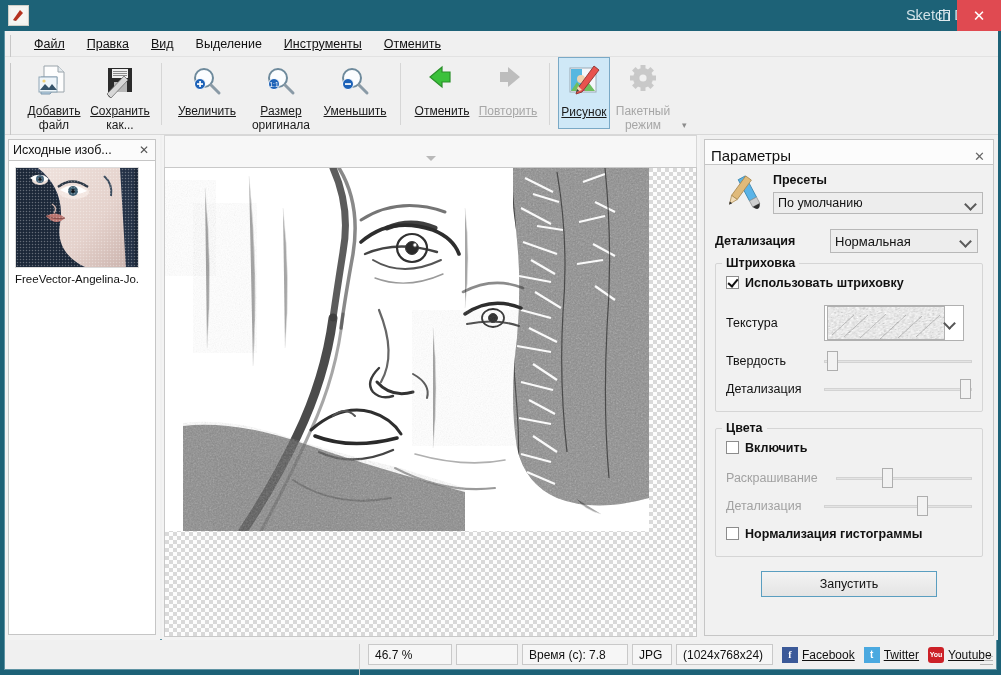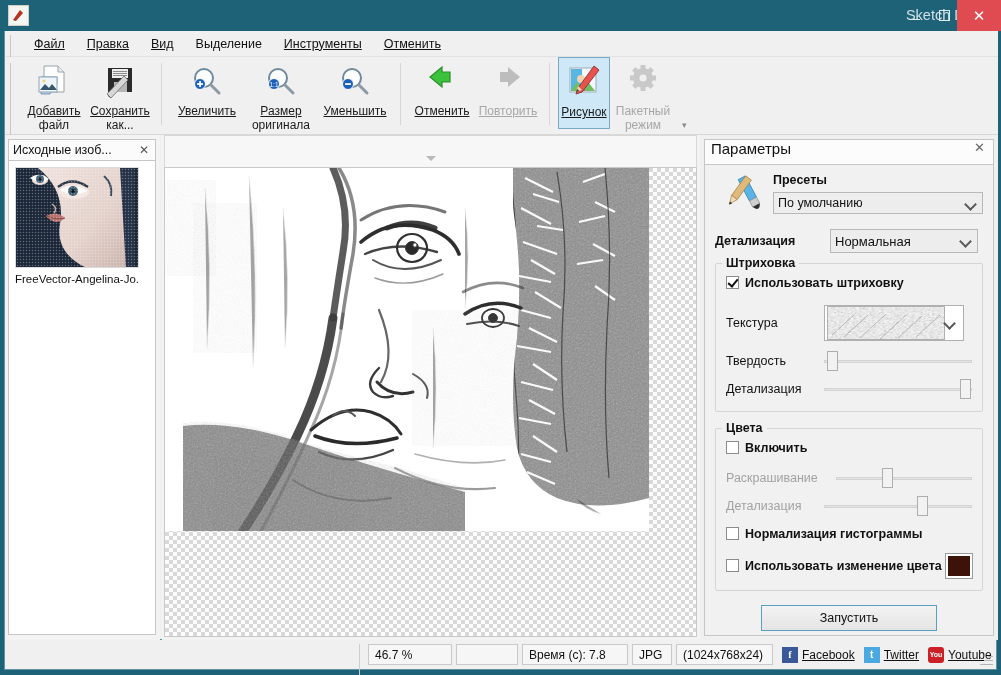--- a/index.html
+++ b/index.html
@@ -194,21 +194,21 @@
   }
 
   
   #rightpanel {
     position: absolute; left: 695px; top: 104px; width: 298px; height: 505px;
     background: #f0f0f0;
   }
   #rp-header {
     position: absolute; left: 4px; top: 4px; width: 290px; height: 26px;
     background: #fcfcfc; border: 1px solid #c6c6c6;
-    display: flex; align-items: flex-start;
+    display: flex; align-items: flex-end;
   }
   #rp-title { font-size: 15px; color: #111; padding-left: 6px; flex: 1; }
   #rp-close { font-size: 13px; color: #666; padding-right: 8px; cursor: default; }
   #rp-body {
     position: absolute; left: 4px; top: 30px; width: 290px; height: 471px;
     background: #f1f1f1; border: 1px solid #c6c6c6; border-top: none;
     padding: 8px 10px 0 10px;
   }
 
   .row { display: flex; align-items: center; }
@@ -802,27 +802,20 @@
               <div class="track"></div>
               <div class="thumb" style="left:63%;"></div>
             </div>
           </div>
 
           <div class="chk" style="margin-top:11px;">
             <div class="box"></div>
             <span class="lbl-n">Нормализация гистограммы</span>
           </div>
 
-          <div class="row" style="margin-top:10px;">
-            <div class="chk" style="flex:1;">
-              <div class="box"></div>
-              <span class="lbl-n">Использовать изменение цвета</span>
-            </div>
-            <div id="color-swatch"></div>
-          </div>
         </div>
 
         <button id="run-btn">Запустить</button>
       </div>
     </div>
   </div>
 
   <div id="statusbar">
     <div style="width:352px;"></div>
     <div class="sb-grip">

